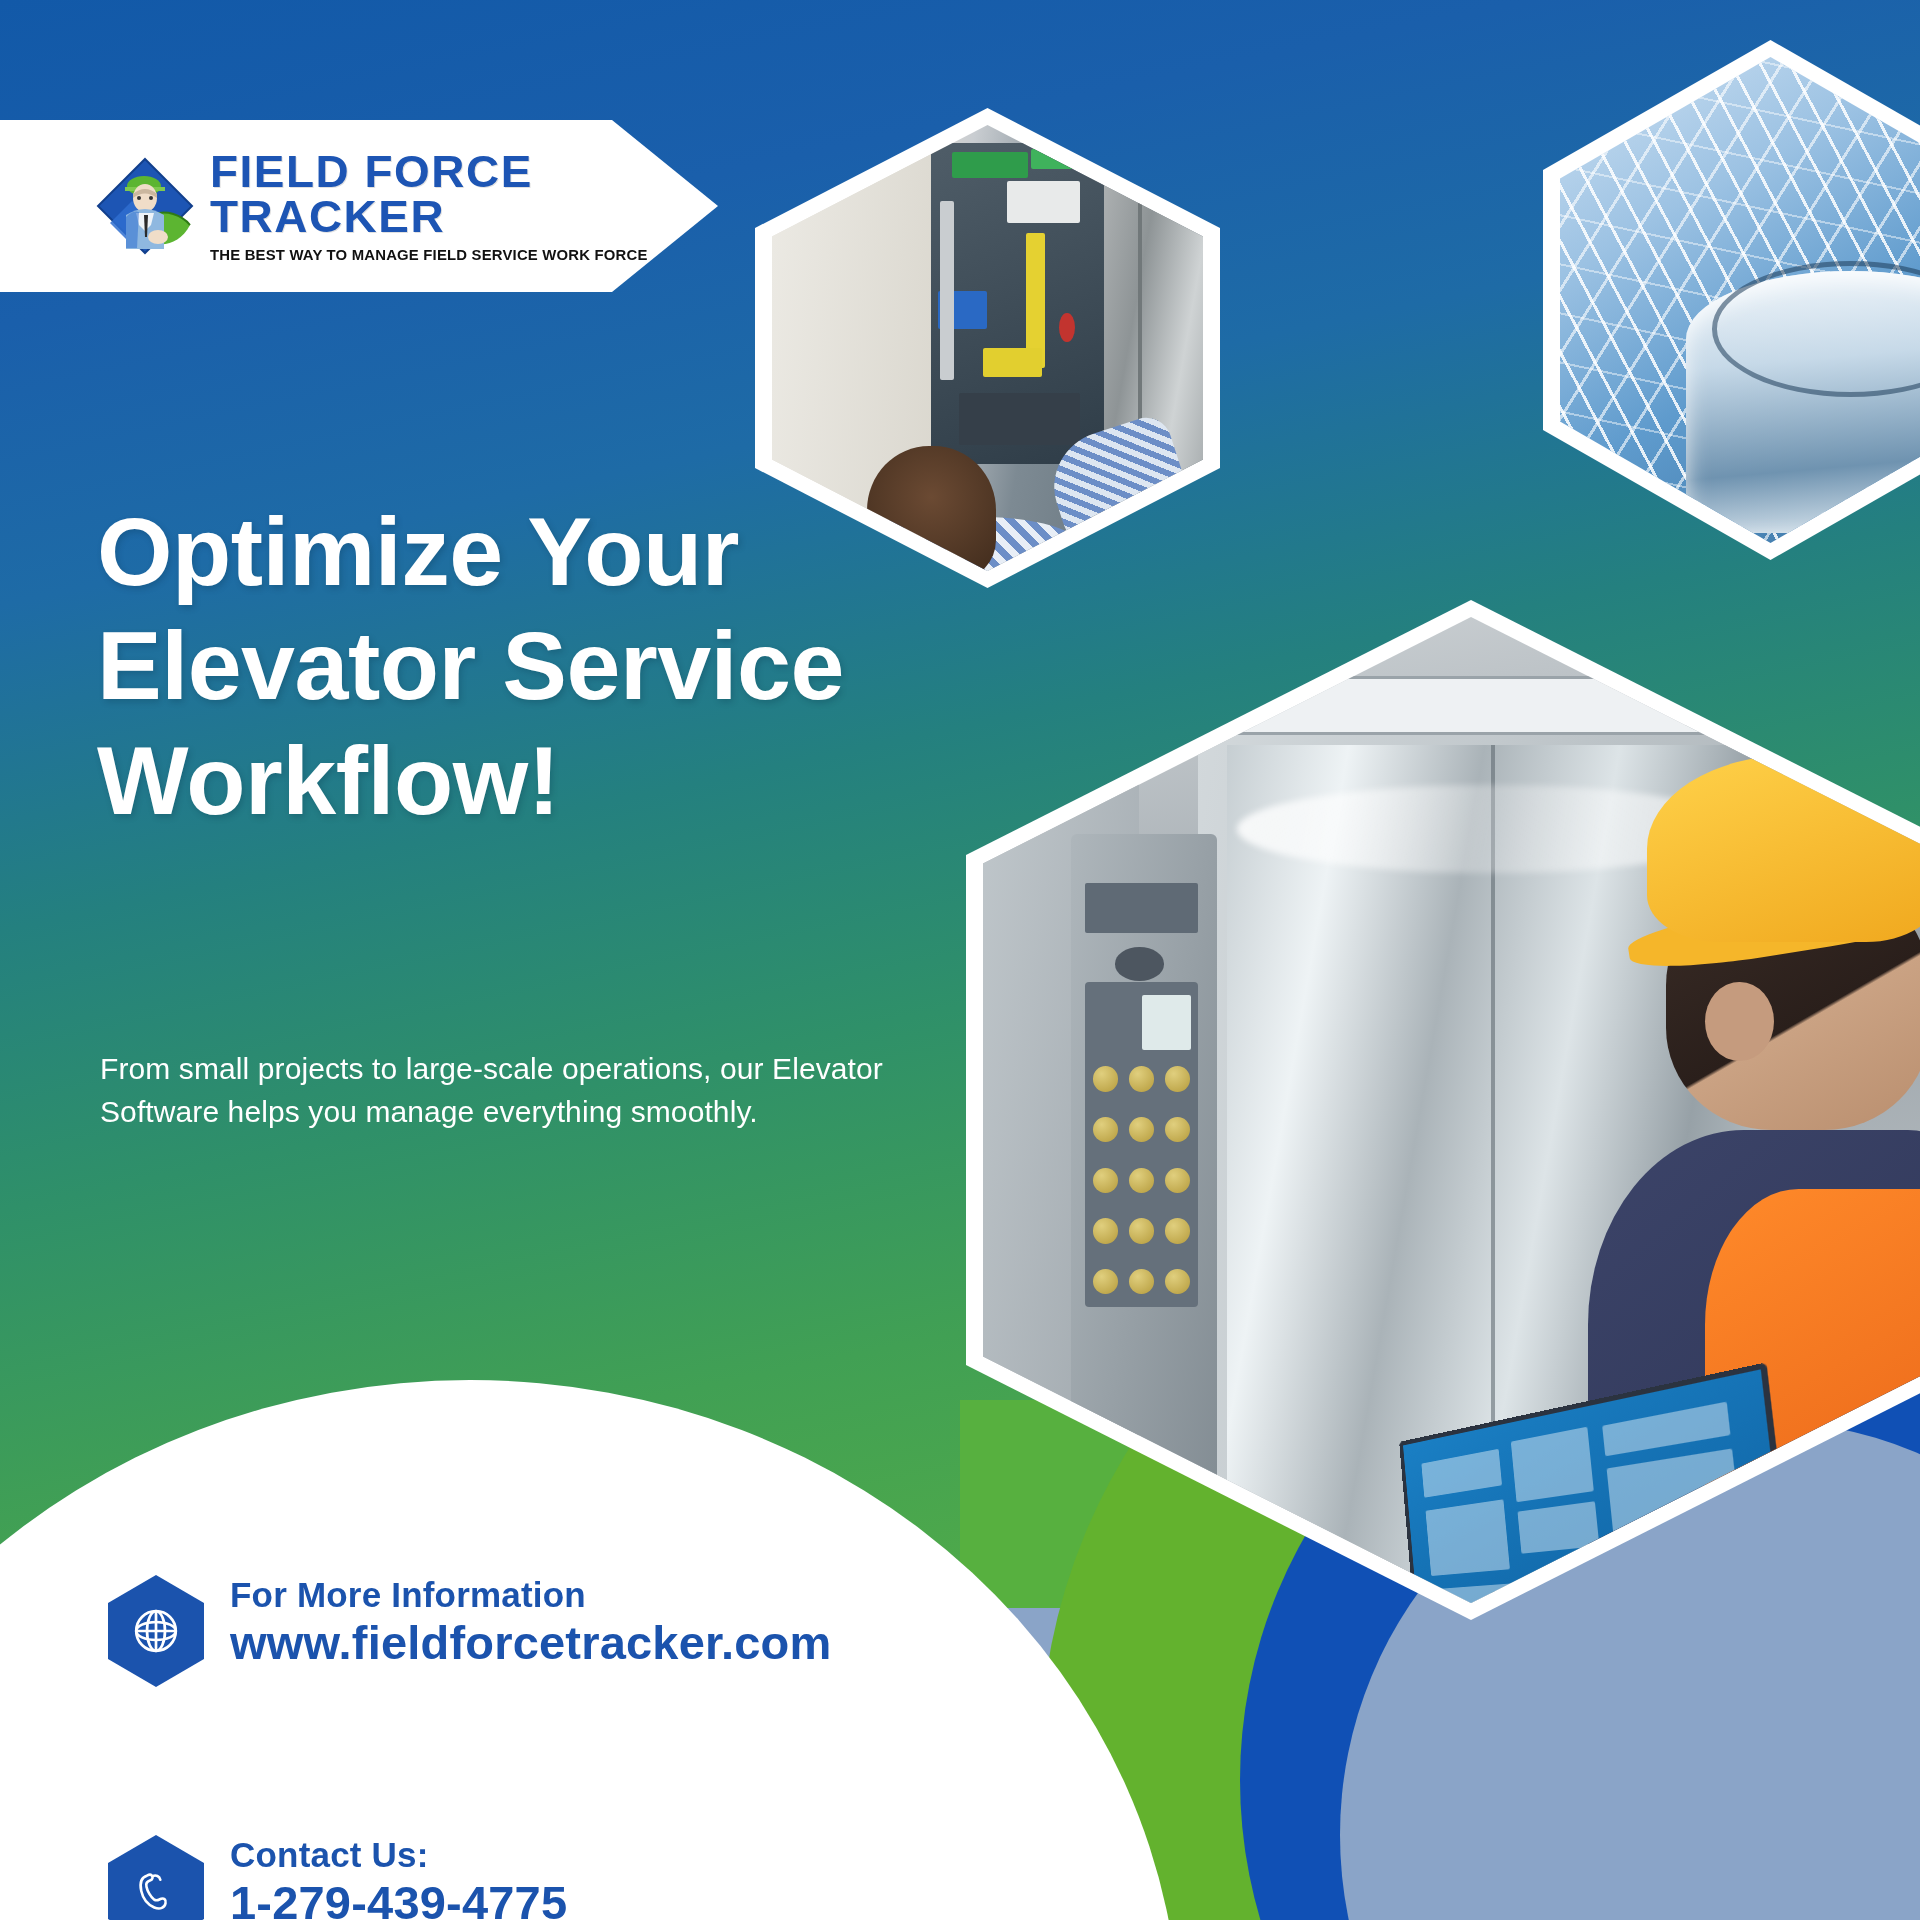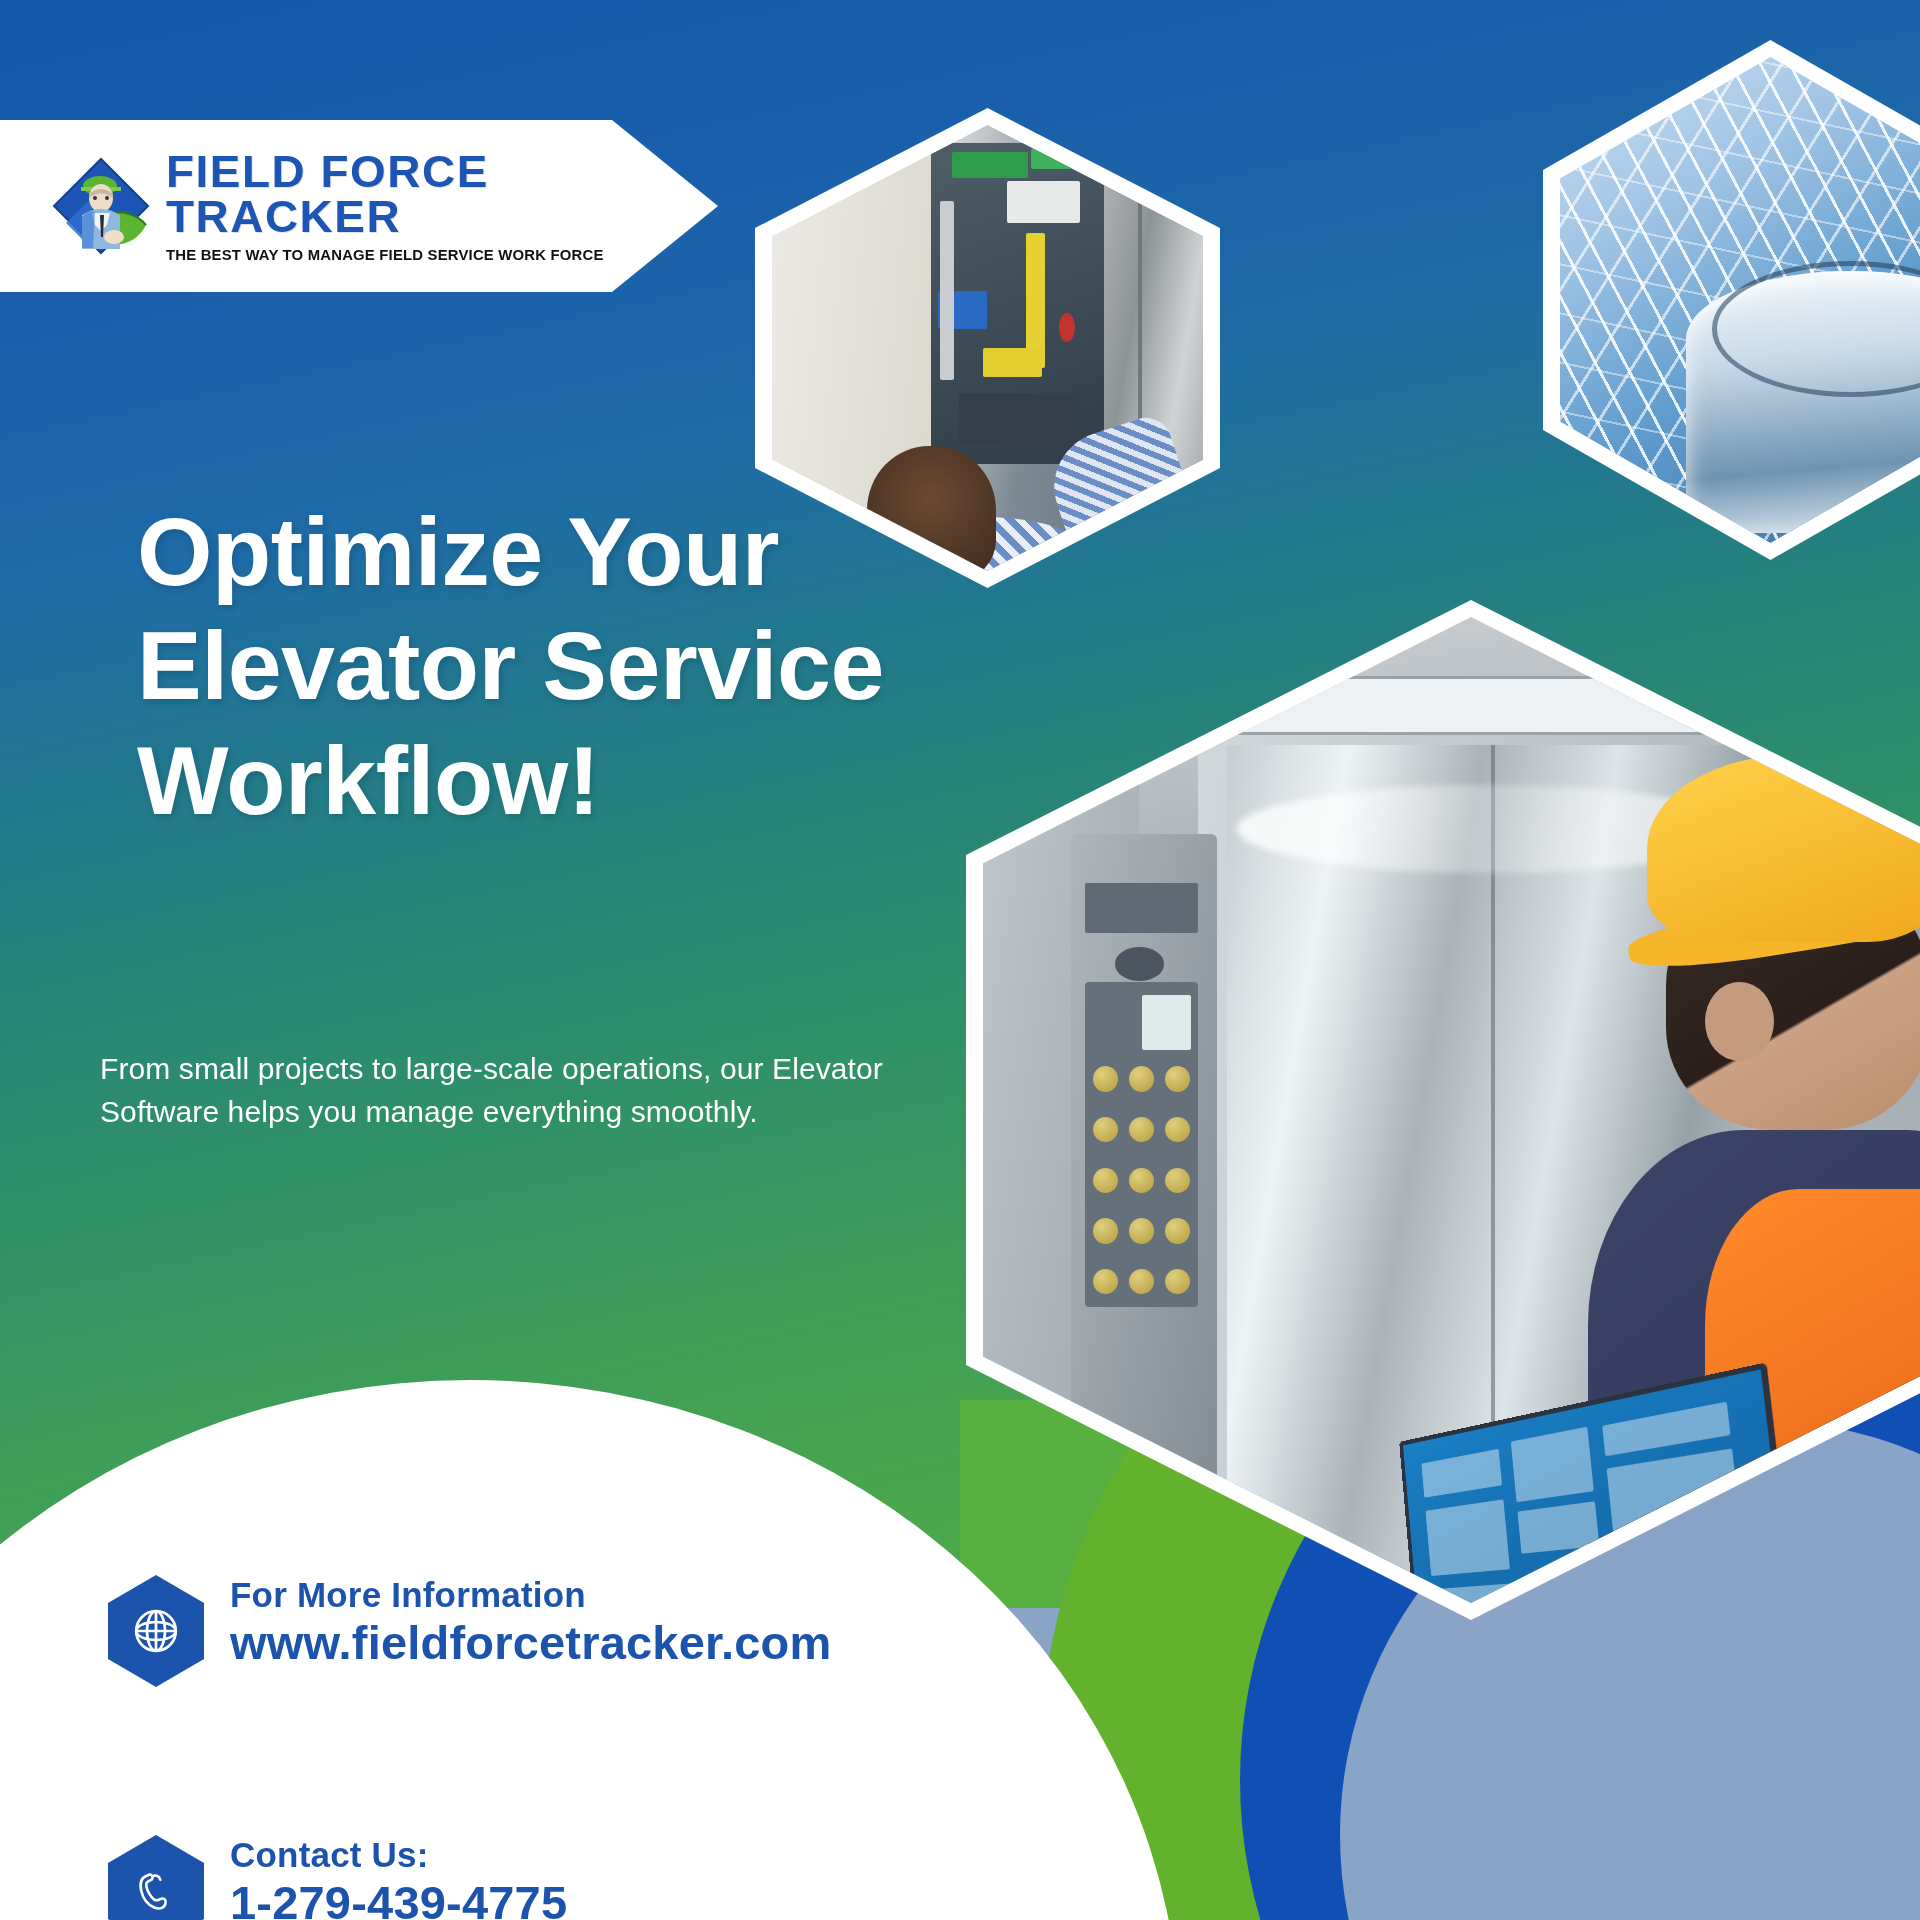--- a/index.html
+++ b/index.html
@@ -66,21 +66,21 @@
     border-radius:50% 50% 0 0 / 62% 62% 0 0;
   }
 
   
   .logo-banner{
     position:absolute;
     left:0; top:120px;
     width:718px; height:172px;
     background:#ffffff;
     display:flex; align-items:center;
-    padding-left:48px;
+    padding-left:92px;
     clip-path:polygon(0 0, 612px 0, 718px 50%, 612px 100%, 0 100%);
     z-index:12;
   }
   .logo-mark{
     width:106px;height:106px;
     position:relative;flex:0 0 auto;
     margin-right:12px;
   }
   .logo-text{ display:flex;flex-direction:column; }
   .logo-title{
@@ -110,21 +110,20 @@
     position:absolute;
     left:97px; top:495px;
     width:920px;
     color:#ffffff;
     font-size:97px;
     font-weight:700;
     line-height:1.18;
     letter-spacing:-0.5px;
     text-shadow:2px 3px 6px rgba(0,40,60,.22);
     z-index:9;
-    margin-left:40px;
   }
   .body-copy{
     position:absolute;
     left:100px; top:1048px;
     width:800px;
     color:#ffffff;
     font-size:30px;
     font-weight:400;
     line-height:1.43;
     letter-spacing:.1px;

